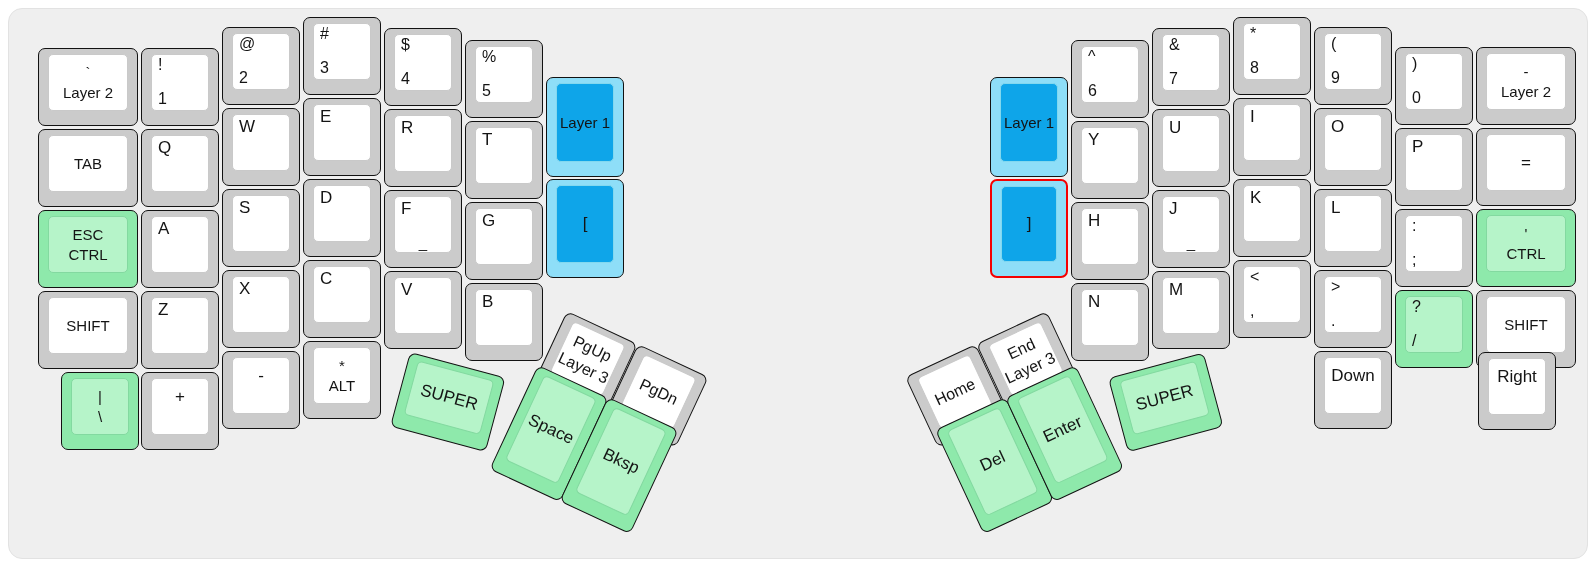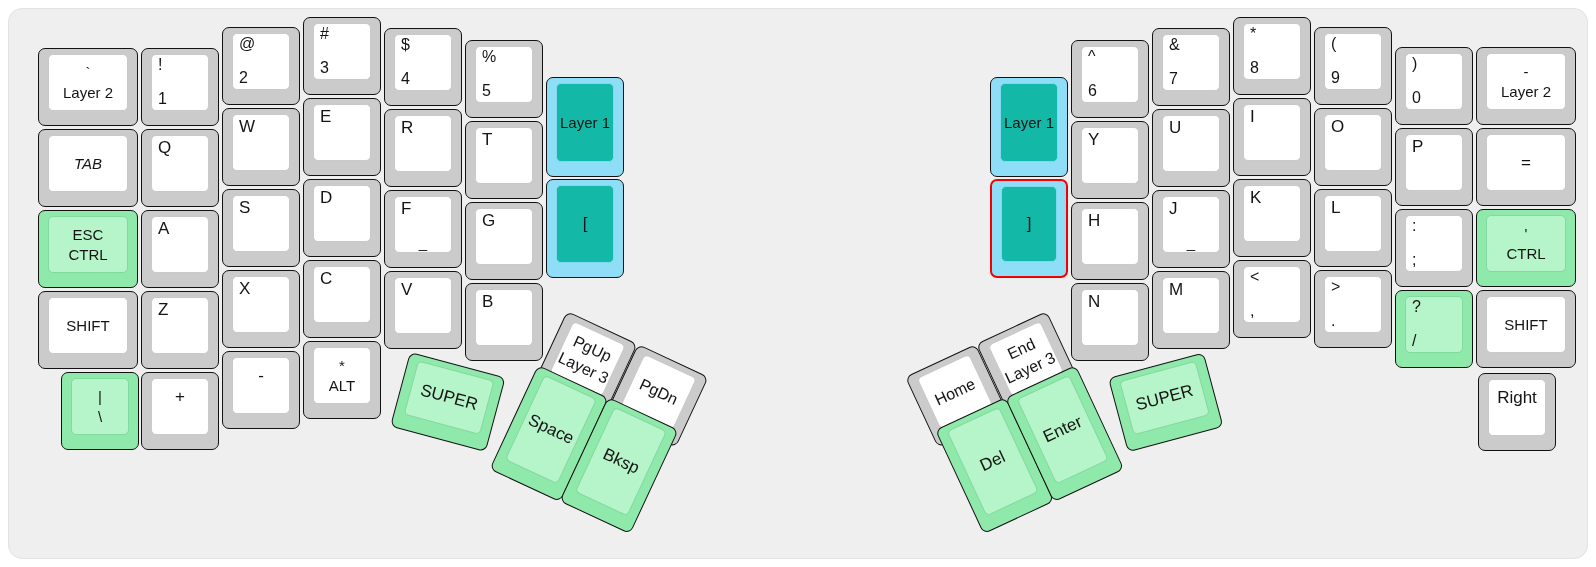--- a/index.html
+++ b/index.html
@@ -15,21 +15,21 @@
          background:#cbcbcb; border:1.5px solid #121212; border-radius:7px;
          transform-origin:top left; }
   .key .cap { position:absolute; left:9px; right:9px; top:5px; bottom:14px;
               box-sizing:border-box; border-radius:5px;
               background:#ffffff; border:1px solid #c9c9c9;
               color:#141414; display:flex; font-size:15px; overflow:visible; }
 
   .key.green { background:#8ee9ab; }
   .key.green .cap { background:#b6f4c9; border-color:#83d9a0; }
   .key.blue { background:#8edef8; }
-  .key.blue .cap { background:#14b8a6; border-color:#82d8ef; }
+  .key.blue .cap { background:#0ea5e9; border-color:#82d8ef; }
   .key.hl { border:2px solid #f40000; }
 
   .cap.letter { font-size:17px; padding:2px 0 0 6px; }
   .cap.pair   { flex-direction:column; justify-content:space-between;
                 align-items:flex-start; padding:2px 0 2px 6px;
                 font-size:16px; line-height:1.05; }
   .cap.mid    { align-items:center; justify-content:center; text-align:center; }
   .cap.mid2   { flex-direction:column; align-items:center; justify-content:center;
                 text-align:center; line-height:1.3; }
   .cap.topc   { justify-content:center; padding-top:8px; font-size:17px; }
@@ -41,21 +41,21 @@
 <body>
 
 <div class="panel"></div>
 <div class="kb-canvas">
     <div class="key" style="left: 38px; top: 48px; width: 100px; height: 78px;">
       <div class="cap mid2">
         <span class="lbl lbl-0">`</span>
         <span class="lbl lbl-1">Layer 2</span>
       </div>
     </div>
-    <div class="key" style="left: 38px; top: 129px; width: 100px; height: 78px; font-style: italic;">
+    <div class="key" style="left: 38px; top: 129px; width: 100px; height: 78px;">
       <div class="cap mid">
         <span class="lbl lbl-0">TAB</span>
       </div>
     </div>
     <div class="key green" style="left: 38px; top: 210px; width: 100px; height: 78px;">
       <div class="cap mid2">
         <span class="lbl lbl-0">ESC</span>
         <span class="lbl lbl-1">CTRL</span>
       </div>
     </div>
@@ -318,20 +318,25 @@
       <div class="cap letter">
         <span class="lbl lbl-0">L</span>
       </div>
     </div>
     <div class="key" style="left: 1314px; top: 270px; width: 78px; height: 78px;">
       <div class="cap pair">
         <span class="lbl lbl-0">&gt;</span>
         <span class="lbl lbl-1">.</span>
       </div>
     </div>
+    <div class="key" style="left: 1314px; top: 351px; width: 78px; height: 78px;">
+      <div class="cap topc">
+        <span class="lbl lbl-0">Down</span>
+      </div>
+    </div>
     <div class="key" style="left: 1395px; top: 47px; width: 78px; height: 78px;">
       <div class="cap pair">
         <span class="lbl lbl-0">)</span>
         <span class="lbl lbl-1">0</span>
       </div>
     </div>
     <div class="key" style="left: 1395px; top: 128px; width: 78px; height: 78px;">
       <div class="cap letter">
         <span class="lbl lbl-0">P</span>
       </div>
@@ -363,21 +368,21 @@
       <div class="cap mid2">
         <span class="lbl lbl-0">'</span>
         <span class="lbl lbl-1">CTRL</span>
       </div>
     </div>
     <div class="key" style="left: 1476px; top: 290px; width: 100px; height: 78px;">
       <div class="cap mid">
         <span class="lbl lbl-0">SHIFT</span>
       </div>
     </div>
-    <div class="key" style="left: 1478px; top: 373px; width: 78px; height: 78px;">
+    <div class="key" style="left: 1478px; top: 352px; width: 78px; height: 78px;">
       <div class="cap topc">
         <span class="lbl lbl-0">Right</span>
       </div>
     </div>
     <div class="key" style="left: 905px; top: 377px; width: 78px; height: 78px; transform: rotate(-25deg);">
       <div class="cap mid" style="font-size: 16px;">
         <span class="lbl lbl-0">Home</span>
       </div>
     </div>
     <div class="key" style="left: 976px; top: 344px; width: 78px; height: 78px; transform: rotate(-25deg);">

